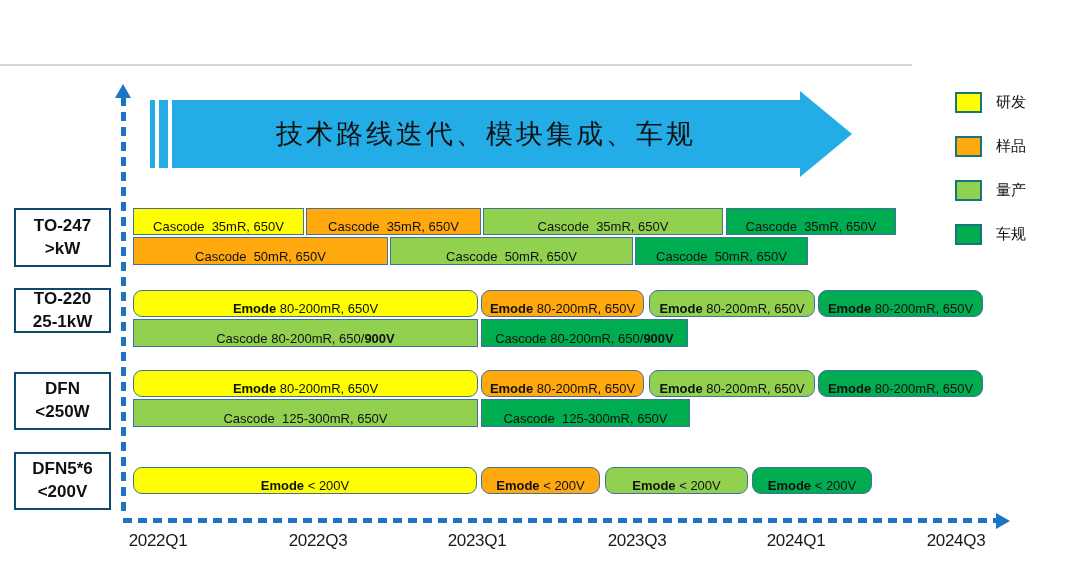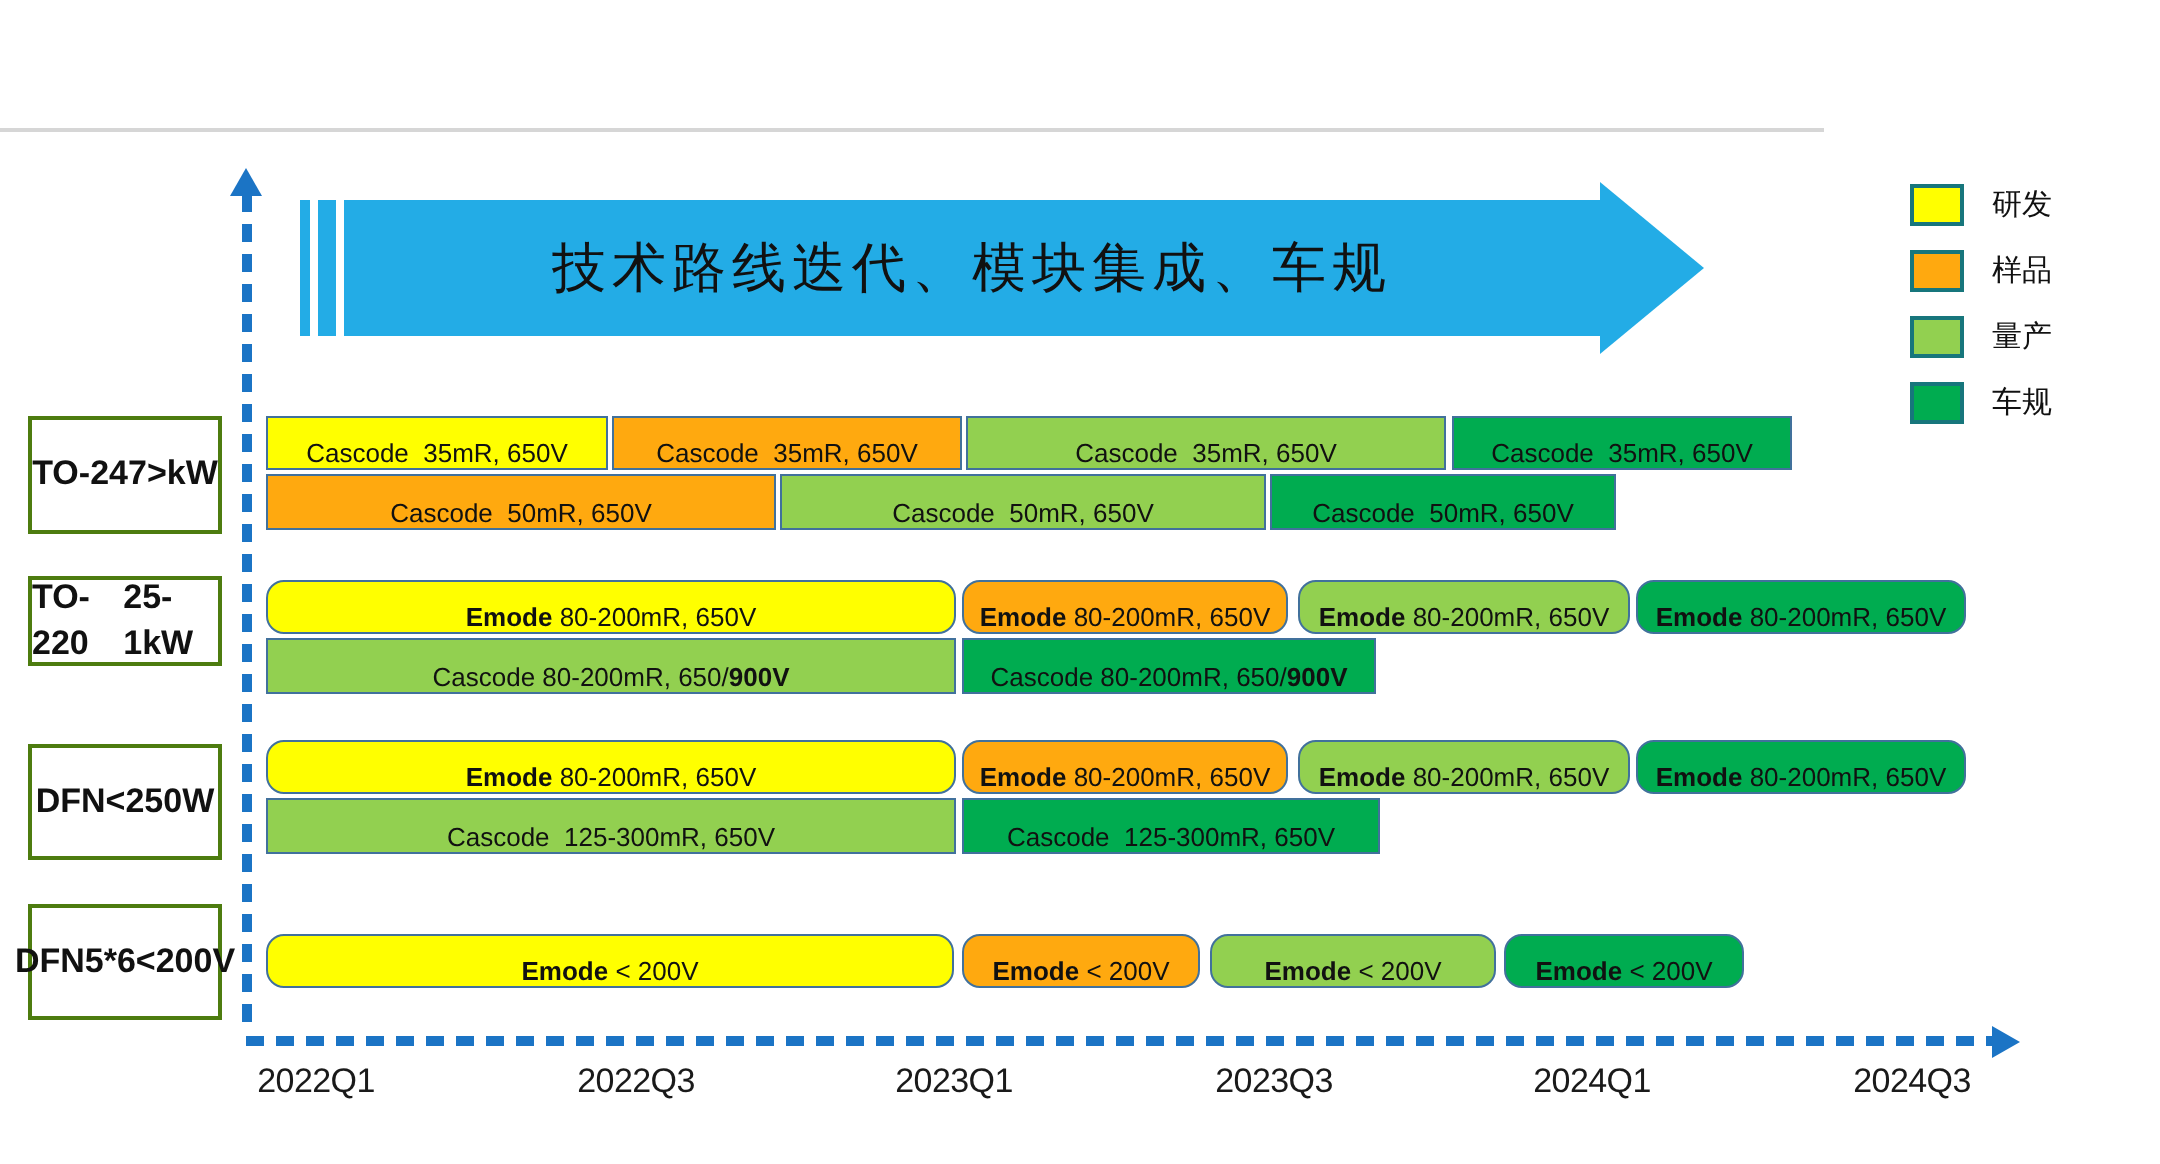--- a/index.html
+++ b/index.html
@@ -30,33 +30,33 @@
                border-bottom:14px solid #1B74C5;}
   .haxis{position:absolute;left:123px;top:518px;width:873px;height:5px;
          background:repeating-linear-gradient(to right,#1B74C5 0 9px,transparent 9px 15px);}
   .haxis-arrow{position:absolute;left:996px;top:512.5px;width:0;height:0;
                border-top:8px solid transparent;border-bottom:8px solid transparent;
                border-left:14px solid #1B74C5;}
   .tick{position:absolute;top:531px;transform:translateX(-50%);font-size:17px;color:#1a1a1a;
         letter-spacing:-0.3px;white-space:nowrap;}
 
   
-  .group-box{position:absolute;left:14px;width:97px;border:2px solid #4d7c0f;background:#fff;
-             box-sizing:border-box;display:flex;flex-direction:row;align-items:center;
+  .group-box{position:absolute;left:14px;width:97px;border:2px solid #0c4a6e;background:#fff;
+             box-sizing:border-box;display:flex;flex-direction:column;align-items:center;
              justify-content:center;font-weight:700;font-size:17px;color:#111;line-height:1.35;}
 
   
   .bar{position:absolute;box-sizing:border-box;border:1.5px solid #41719C;
        display:flex;align-items:flex-end;justify-content:center;
        font-size:13px;color:#111;white-space:pre;overflow:hidden;}
   .bar.rounded{border-radius:9px;}
   .bar .bold{font-weight:700;}
 
   
-  .legend{position:absolute;left:955px;top:92px;display:flex;flex-direction:column;gap:12px;}
+  .legend{position:absolute;left:955px;top:92px;display:flex;flex-direction:column;gap:23px;}
   .leg-row{display:flex;align-items:center;}
   .swatch{width:27px;height:21px;box-sizing:border-box;border:2px solid #17767C;}
   .leg-label{margin-left:14px;font-size:15px;color:#111;}
 </style>
 </head>
 <body>
 
 <div class="canvas">
   <div class="title-rule"></div>
 

